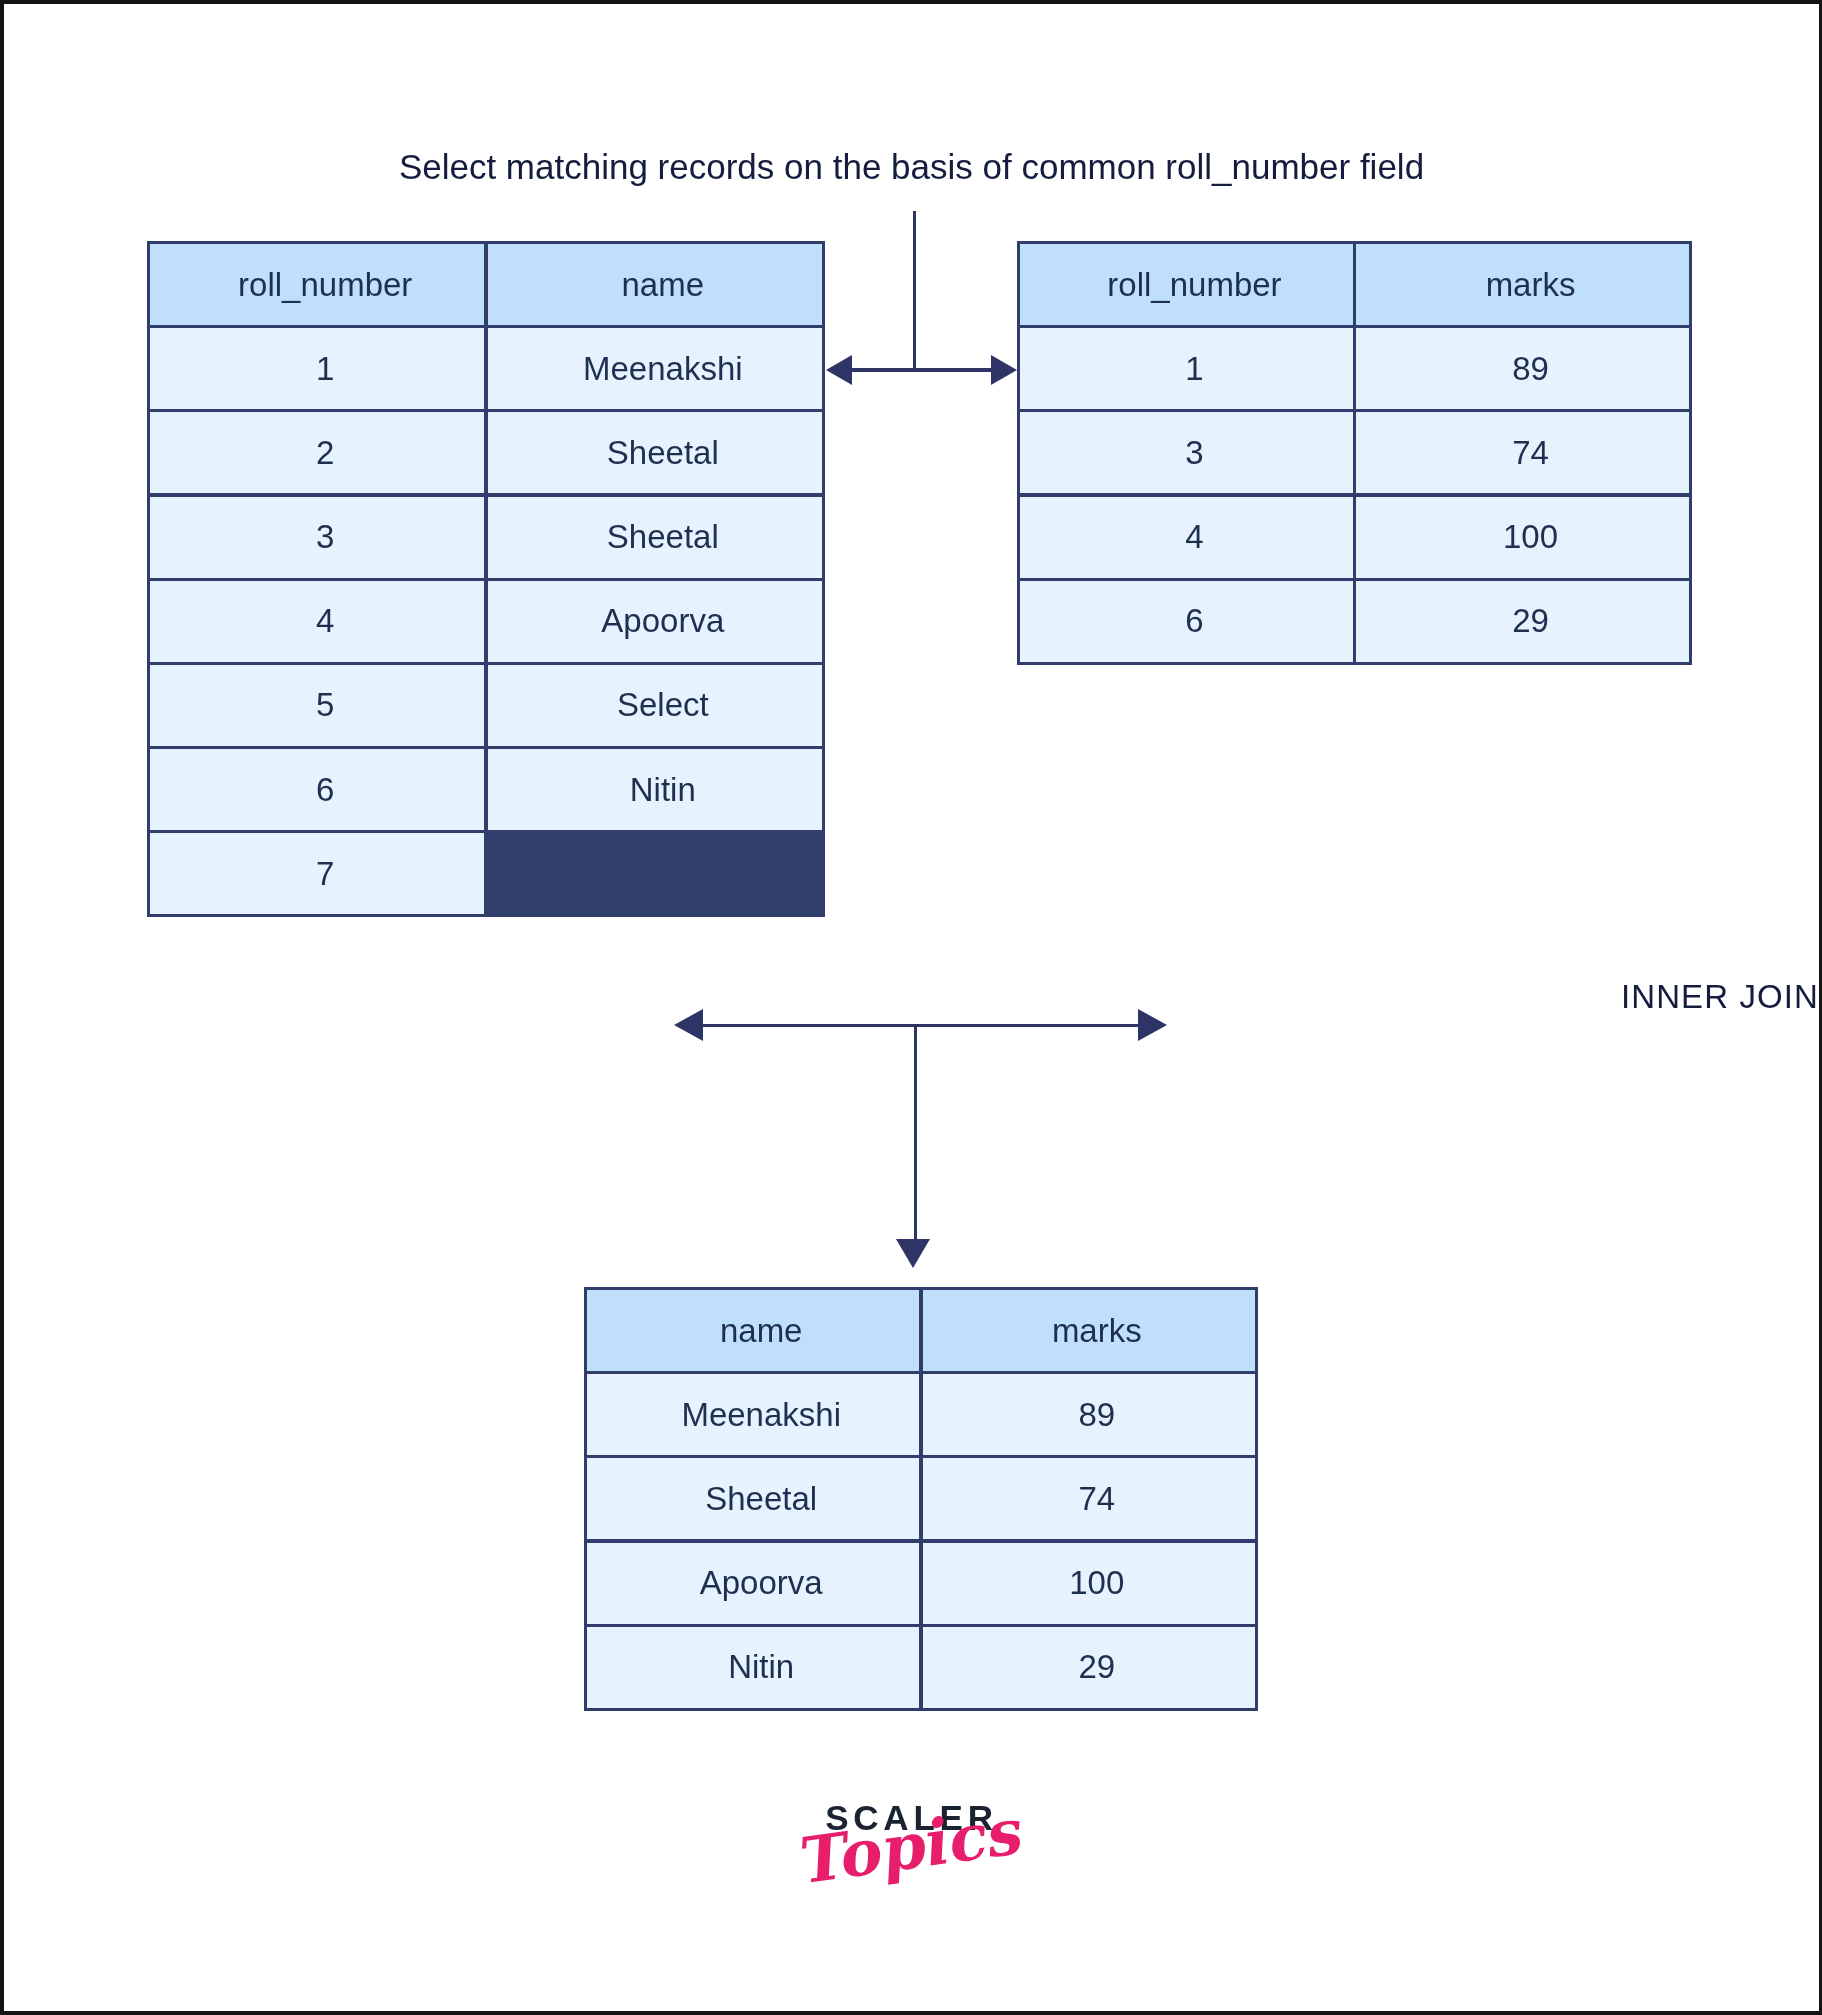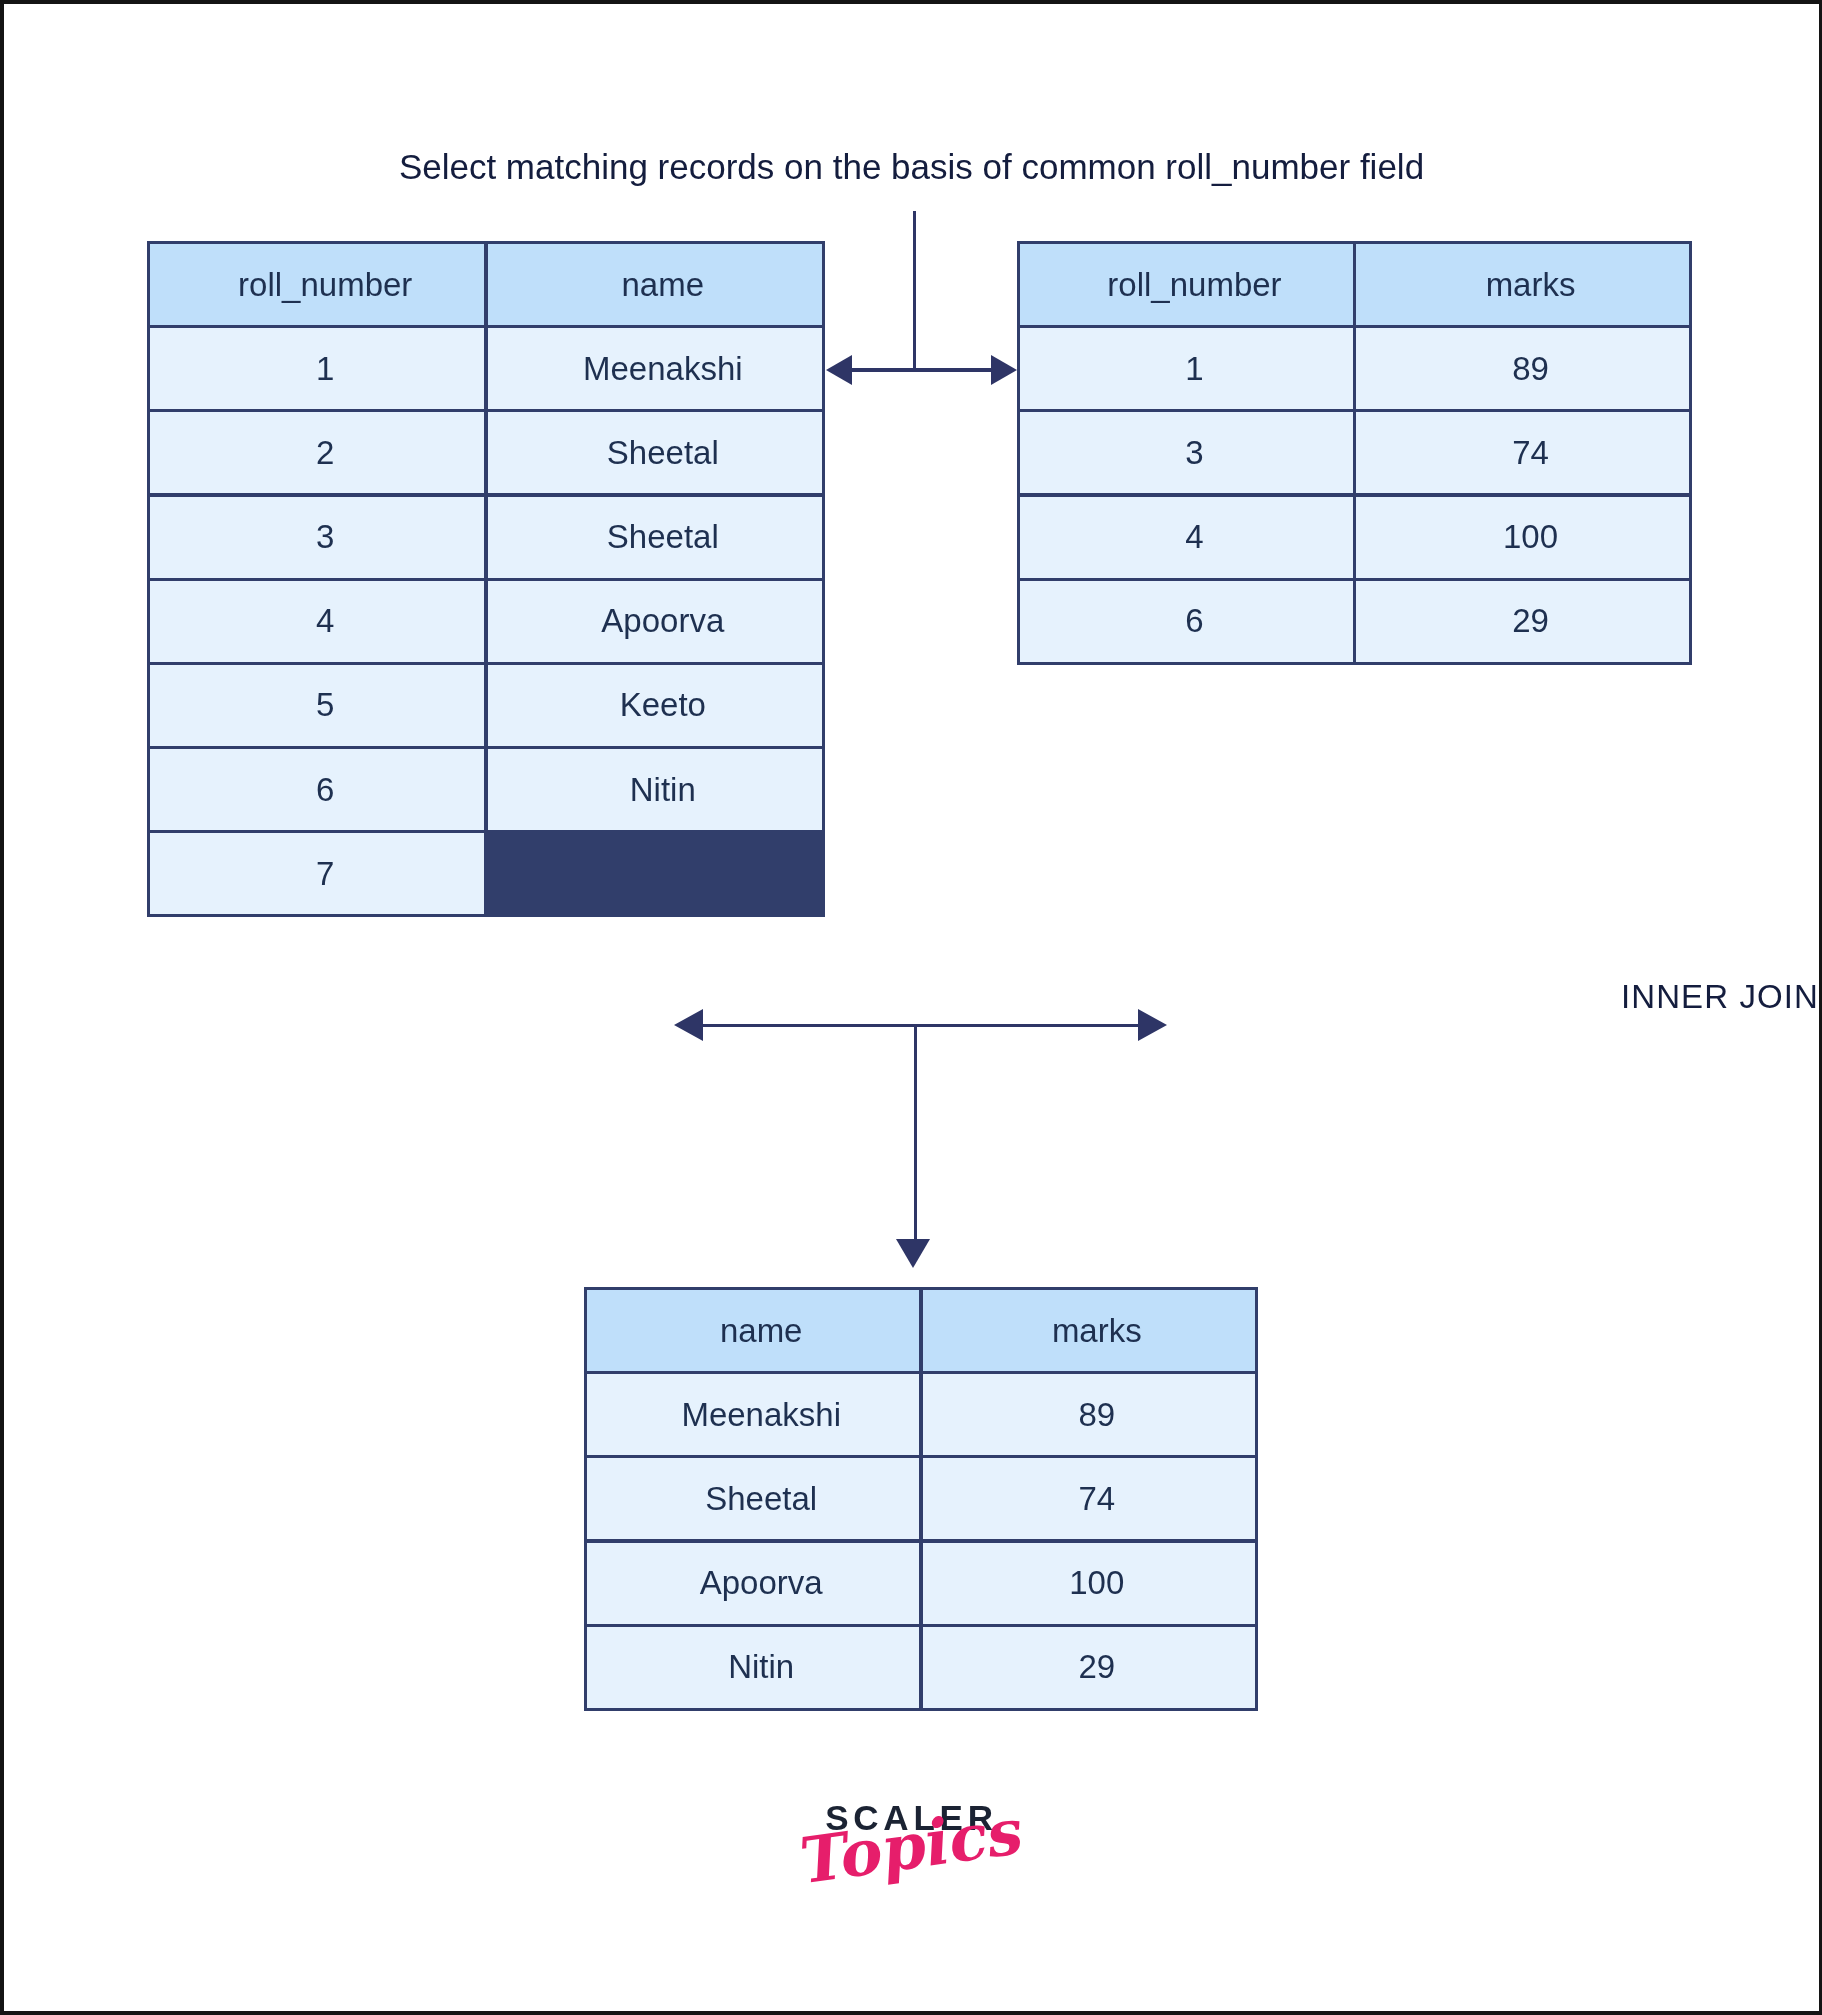--- a/index.html
+++ b/index.html
@@ -113,21 +113,21 @@
     <div class="cell th">name</div>
   <div class="cell">1</div>
       <div class="cell">Meenakshi</div>
       <div class="cell">2</div>
       <div class="cell">Sheetal</div>
       <div class="cell">3</div>
       <div class="cell">Sheetal</div>
       <div class="cell">4</div>
       <div class="cell">Apoorva</div>
       <div class="cell">5</div>
-      <div class="cell">Keeto</div>
+      <div class="cell">Select</div>
       <div class="cell">6</div>
       <div class="cell">Nitin</div>
       <div class="cell">7</div>
     </div>
 
   <div class="tbl tbl-marks">
     <div class="cell th">roll_number</div>
     <div class="cell th">marks</div>
   <div class="cell">1</div>
       <div class="cell">89</div>

